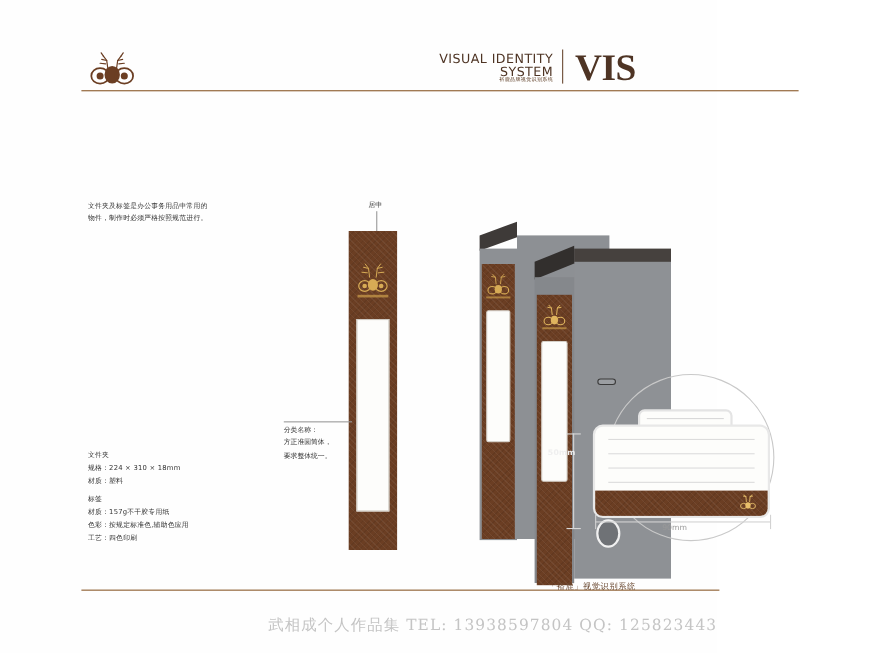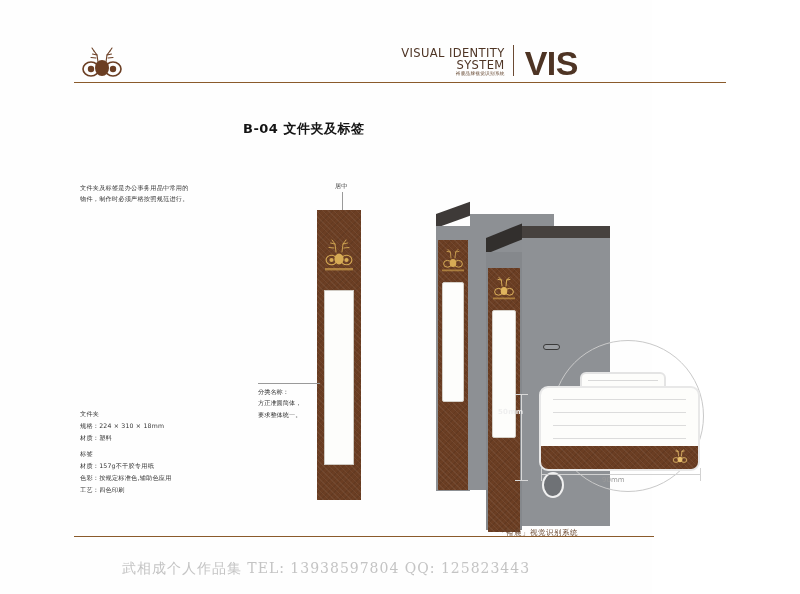--- a/index.html
+++ b/index.html
@@ -46,21 +46,21 @@
     font-size: 4.6px; letter-spacing: 0.3px;
     color: #5b3b22; margin-top: 1px;
   }
   #vis-divider {
     width: 1px; height: 31px; background: #6b4a33;
     margin: 0 5px 2px 2px;
   }
   #vis-big {
     font-size: 34px; font-weight: bold; line-height: 0.85;
     color: #4e3424; letter-spacing: -0.5px;
-    font-family: Liberation Sans, sans-serif;
+    font-family: Liberation Serif, serif;
   }
 
   
   #page-title {
     position: absolute; left: 243px; top: 120px;
     font-size: 13px; font-weight: bold; color: #141414;
     letter-spacing: 0.5px;
     font-family: "DejaVu Sans", sans-serif;
   }
 
@@ -300,21 +300,21 @@
   #footer-rule {
     position: absolute; left: 74px; top: 536px;
     width: 580px; height: 1px; background: #8a5a2b;
   }
   #footer-text {
     position: absolute; right: 74px; top: 528px;
     font-size: 7.5px; color: #6b4a33; letter-spacing: .5px; font-family: Liberation Serif, serif;
   }
   #watermark {
     position: absolute; left: 0; right: 0; top: 560px;
-    text-align: center;
+    text-align: right;
     font-family: "DejaVu Serif", "Liberation Serif", serif;
     font-size: 14px; color: #c4c4c4; letter-spacing: 1px;
   }
 </style>
 </head>
 <body>
 
 <div id="page">
 
   <div id="header-logo">
@@ -341,21 +341,20 @@
   <div id="vis-block">
     <div id="vis-words">
       <div class="vis-line1">VISUAL IDENTITY</div>
       <div class="vis-line2">SYSTEM</div>
       <div class="vis-cn">裕鹿品牌视觉识别系统</div>
     </div>
     <div id="vis-divider"></div>
     <div id="vis-big">VIS</div>
   </div>
 
-  <div id="page-title">B-04  文件夹及标签</div>
 
   <div id="intro-text">文件夹及标签是办公事务用品中常用的物件，制作时必须严格按照规范进行。</div>
 
   <div class="spec-block" id="spec-folder">
     <div>文件夹</div>
     <div>规格：224 × 310 × 18mm</div>
     <div>材质：塑料</div>
   </div>
 
   <div class="spec-block" id="spec-label">

